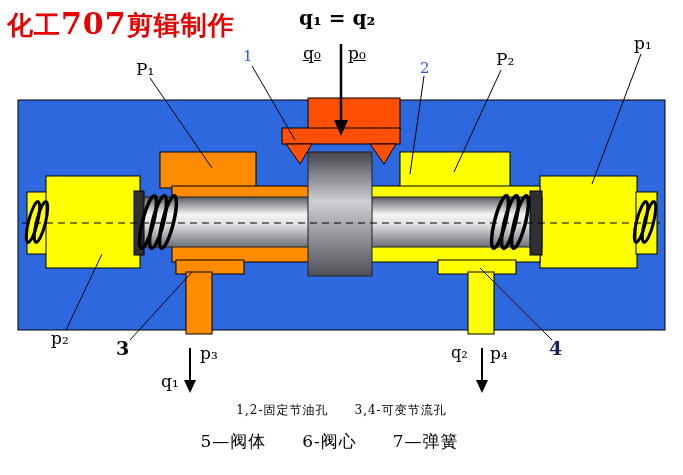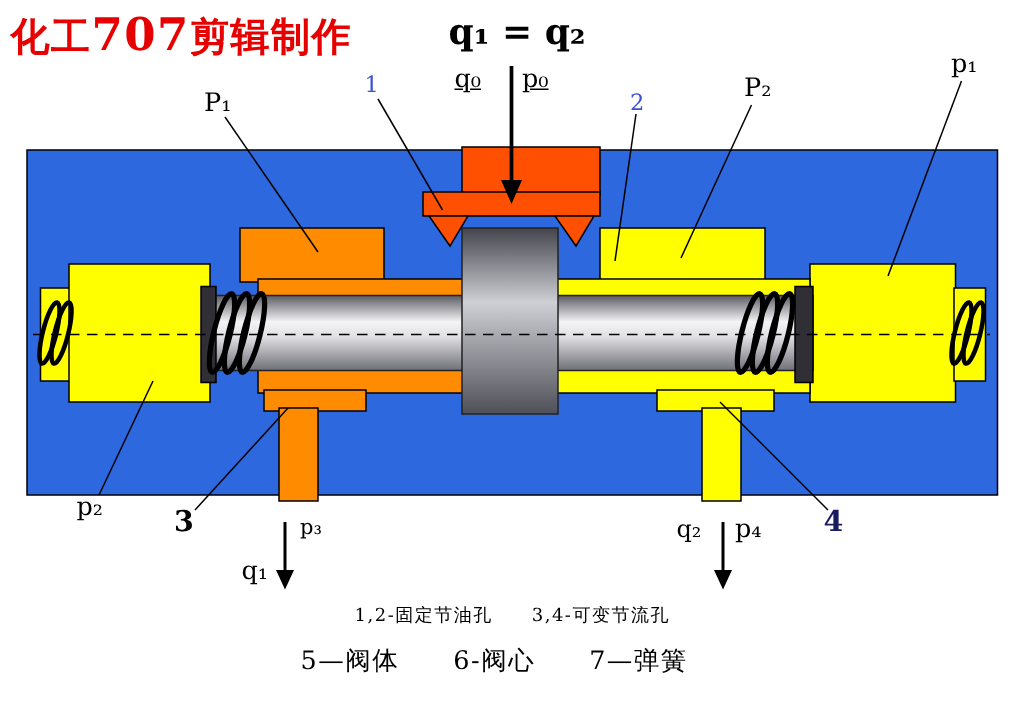--- a/index.html
+++ b/index.html
@@ -7,35 +7,35 @@
   #stage {
     position:relative; width:683px; height:475px; background:#ffffff;
     font-family:"DejaVu Serif","Liberation Serif",serif; overflow:hidden;
   }
   #diagram { position:absolute; left:0; top:0; }
   .lbl { position:absolute; color:#000; line-height:1.05; white-space:nowrap; }
 
   #lbl-title { left:7px; top:8px; font-size:26px; font-weight:700; color:#e60000; letter-spacing:1px; }
   #lbl-title .title-num { font-size:30px; }
 
-  #lbl-eq   { left:299px; top:8px;  font-size:24px; font-weight:700;text-align:right; }
+  #lbl-eq   { left:299px; top:8px;  font-size:20px; font-weight:700;text-align:right; }
   #lbl-q0   { left:303px; top:45px; font-size:17px;text-decoration:underline; }
   #lbl-p0   { left:348px; top:45px; font-size:17px;text-decoration:underline; }
 
   #lbl-p1top { left:136px; top:61px; font-size:17px; }
   #lbl-o1    { left:243px; top:49px; font-size:15px; color:#3a52d6; }
   #lbl-o2    { left:420px; top:61px; font-size:15px; color:#3a52d6; }
   #lbl-p2top { left:496px; top:51px; font-size:17px; }
   #lbl-p1r   { left:634px; top:35px; font-size:17px; }
   #lbl-p2l   { left:51px;  top:330px; font-size:17px; }
   #lbl-p3n   { left:116px; top:339px; font-size:19px; font-weight:700; }
   #lbl-p4n   { left:549px; top:339px; font-size:19px; font-weight:700; color:#1a1a5e; }
 
   #lbl-q1 { left:161px; top:345px; font-size:17px;margin-top:28px; }
-  #lbl-p3 { left:200px; top:345px; font-size:14px; }
+  #lbl-p3 { left:200px; top:345px; font-size:17px; }
   #lbl-q2 { left:451px; top:345px; font-size:16px; }
   #lbl-p4 { left:490px; top:345px; font-size:17px; }
 
   #legend1 { left:0; width:100%; top:404px; text-align:center; font-size:12px; letter-spacing:1px; }
   #legend2 { left:0; width:100%; top:433px; text-align:center; font-size:17px; letter-spacing:1px; padding-right:24px; }
 </style>
 </head>
 <body>
 
 <div id="stage">

